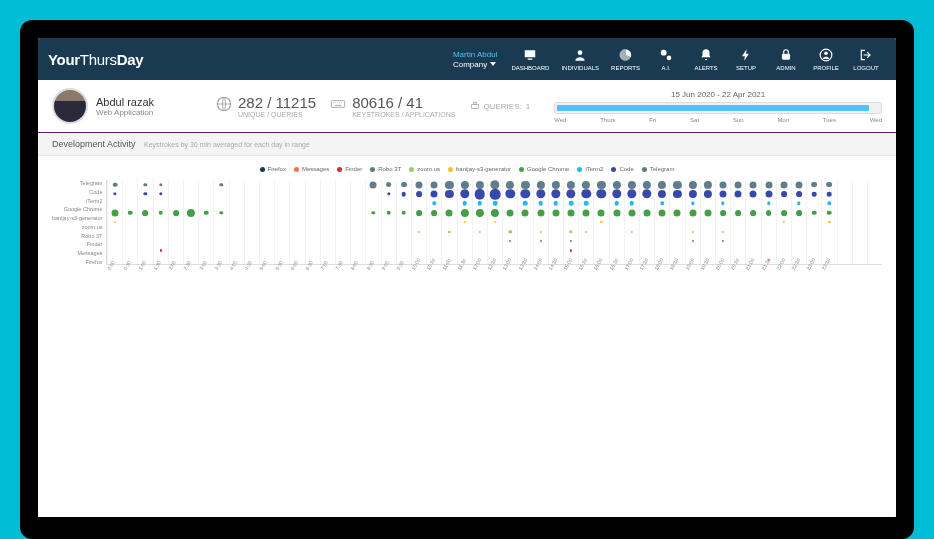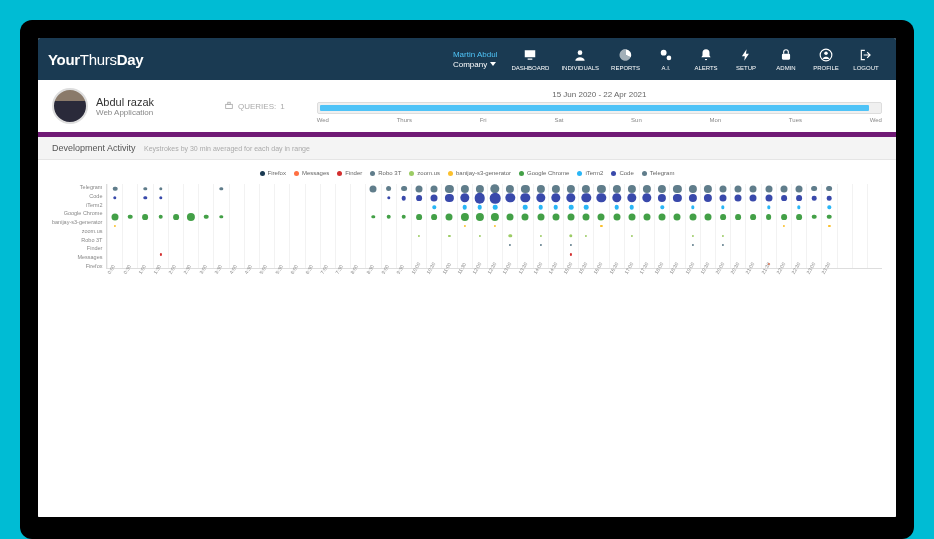--- a/index.html
+++ b/index.html
@@ -8,21 +8,21 @@
 .screen { background: #fff; border-radius: 2px; height: 480px; overflow: hidden; display: flex; flex-direction: column; }
 .header { background: #1a3a52; height: 42px; display: flex; align-items: center; padding: 0 10px; color: #fff; }
 .logo { font-size: 15px; font-weight: bold; letter-spacing: -0.3px; }
 .logo .thin { font-weight: 300; }
 .header-mid { margin-left: auto; text-align: right; font-size: 8px; padding-right: 8px; }
 .header-mid .user { color: #4fc3f7; }
 .header-mid .company { color: #fff; display: flex; align-items: center; gap: 3px; margin-top: 1px; }
 .nav { display: flex; gap: 0; }
 .nav-item { display: flex; flex-direction: column; align-items: center; justify-content: center; padding: 0 6px; font-size: 6px; gap: 3px; cursor: pointer; min-width: 40px; }
 .nav-item svg { width: 14px; height: 14px; fill: #fff; }
-.metrics { display: flex; align-items: center; padding: 8px 14px; gap: 22px; border-bottom: 5px solid #701a75; }
+.metrics { display: flex; align-items: center; padding: 8px 14px; gap: 14px; border-bottom: 1px solid #701a75; }
 .avatar { width: 36px; height: 36px; border-radius: 50%; background: linear-gradient(#8a7a6a 35%, #2a2a3a 35%); border: 2px solid #ddd; flex-shrink: 0; }
 .profile { display: flex; gap: 8px; align-items: center; min-width: 150px; }
 .profile-info .name { font-size: 11px; color: #333; }
 .profile-info .role { font-size: 8px; color: #888; }
 .metric { display: flex; gap: 6px; align-items: flex-start; }
 .metric-icon { width: 16px; height: 16px; fill: #aaa; margin-top: 2px; }
 .metric-val { font-size: 15px; color: #555; }
 .metric-label { font-size: 7px; color: #aaa; }
 .endpoint { font-size: 8px; color: #aaa; display: flex; align-items: center; gap: 4px; }
 .timeline { flex: 1; padding-left: 10px; }
@@ -128,20 +128,40 @@
           </div>
   </div>
 </div>
 
 <div class="metrics">
   <div class="profile">
     <div class="avatar"></div>
     <div class="profile-info">
       <div class="name">Abdul razak</div>
       <div class="role">Web Application</div>
+    </div>
+  </div>
+  <div class="metric">
+    <svg class="metric-icon" viewBox="0 0 24 24">
+            <circle cx="12" cy="12" r="10" fill="none" stroke="#aaa" stroke-width="2"></circle>
+            <path d="M2 12h20M12 2c3 3 3 17 0 20M12 2c-3 3-3 17 0 20" fill="none" stroke="#aaa" stroke-width="1.5"></path>
+          </svg>
+    <div>
+      <div class="metric-val">282 / 11215</div>
+      <div class="metric-label">UNIQUE / QUERIES</div>
+    </div>
+  </div>
+  <div class="metric">
+    <svg class="metric-icon" viewBox="0 0 24 24">
+            <rect x="2" y="7" width="20" height="10" rx="1" fill="none" stroke="#aaa" stroke-width="1.5"></rect>
+            <path d="M5 10h1M8 10h1M11 10h1M14 10h1M17 10h1M7 14h10" stroke="#aaa" stroke-width="1.5"></path>
+          </svg>
+    <div>
+      <div class="metric-val">80616 / 41</div>
+      <div class="metric-label">KEYSTROKES / APPLICATIONS</div>
     </div>
   </div>
   <div class="endpoint">
     <svg width="10" height="10" viewBox="0 0 24 24">
             <rect x="4" y="8" width="16" height="10" fill="none" stroke="#aaa" stroke-width="2"></rect>
             <rect x="9" y="3" width="6" height="5" fill="none" stroke="#aaa" stroke-width="2"></rect>
           </svg>
     <span>QUERIES:</span>
     <span>1</span>
   </div>

